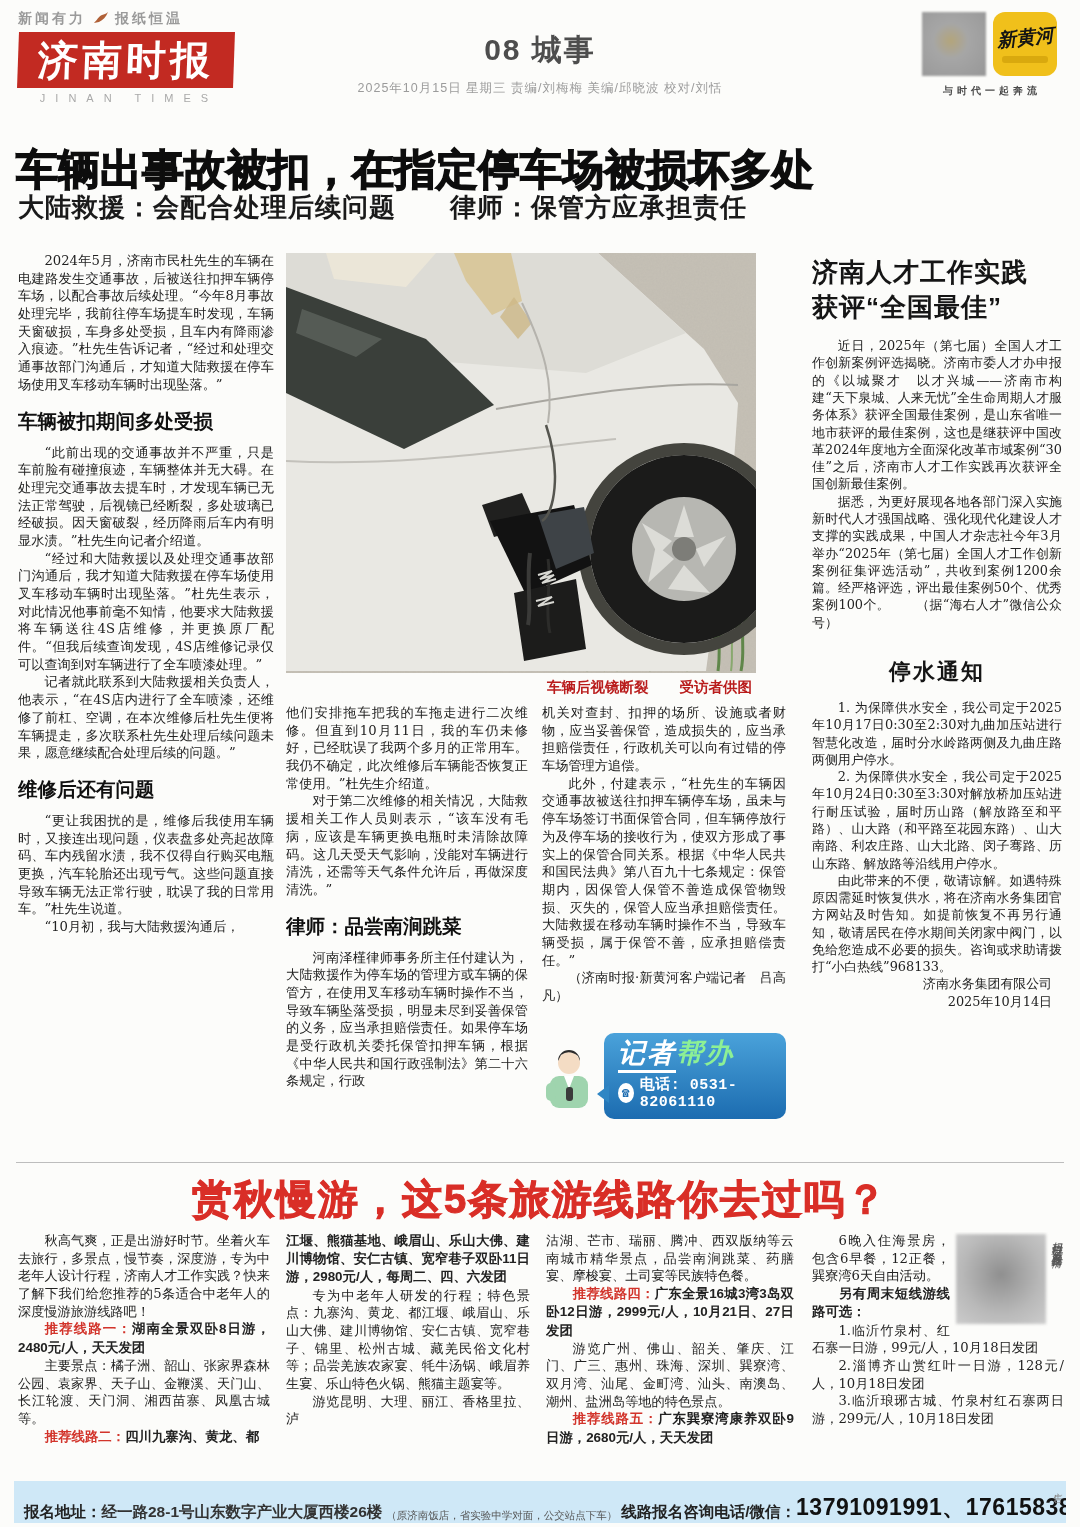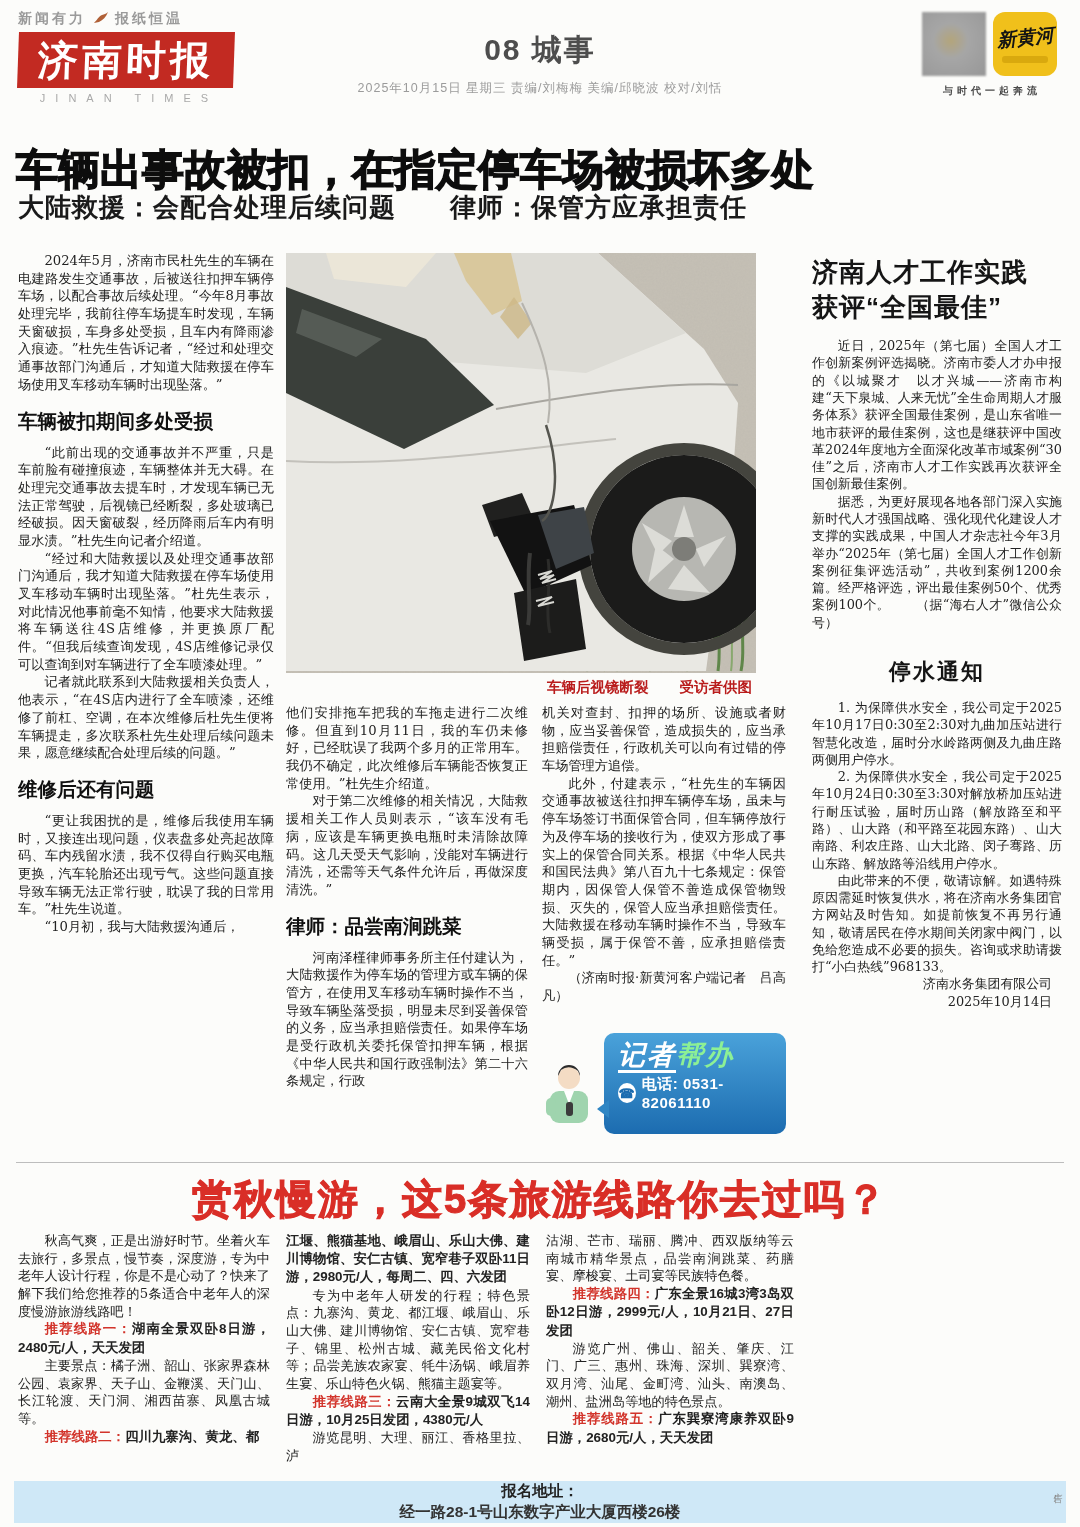--- a/index.html
+++ b/index.html
@@ -45,21 +45,21 @@
   .col3{position:absolute;left:542px;top:704px;width:244px;height:456px;overflow:hidden;}
 
   
   .photo{position:absolute;left:286px;top:253px;width:470px;height:420px;background:#c6c1b8;overflow:hidden;}
   .photo-caption{position:absolute;left:286px;top:678px;width:470px;text-align:right;font-family:"DejaVu Serif",serif;
                  font-weight:700;font-size:14.5px;color:#b91c1c;padding-right:4px;box-sizing:border-box;}
   .photo-caption .credit{margin-left:26px;font-family:"Liberation Sans",sans-serif;font-weight:800;}
 
   
   .badge{display:flex;align-items:flex-end;gap:10px;margin-top:28px;}
-  .bubble{position:relative;flex:1;background:linear-gradient(180deg,#4aa2da,#1c6cb0);border-radius:10px;padding:8px 10px 23px 14px;}
+  .bubble{position:relative;flex:1;background:linear-gradient(180deg,#4aa2da,#1c6cb0);border-radius:10px;padding:8px 10px 8px 14px;font-family:Liberation Mono, monospace;}
   .bubble:before{content:'';position:absolute;left:-16px;bottom:16px;border:9px solid transparent;border-right:12px solid #2f86c4;}
   .badge-title{font-style:italic;font-weight:900;font-size:27px;letter-spacing:2px;line-height:1.05;}
   .badge-title .w{color:#fff;border-bottom:3px solid #fff;}
   .badge-title .g{color:#8df095;}
   .badge-phone{margin-top:6px;display:flex;align-items:center;gap:6px;color:#fff;font-weight:700;font-size:15px;letter-spacing:0.5px;}
   .phone-glyph{display:inline-flex;width:20px;height:20px;border-radius:50%;background:#fff;color:#1c6cb0;align-items:center;justify-content:center;font-size:13px;}
 
   
   .rail{position:absolute;left:812px;top:255px;width:250px;height:900px;overflow:hidden;}
   .rail .blk{font-size:12.9px;}
@@ -73,22 +73,22 @@
   .tcol{position:absolute;top:1232px;height:234px;overflow:hidden;}
   .tcol1{left:18px;width:252px;}
   .tcol2{left:286px;width:244px;}
   .tcol3{left:546px;width:248px;}
   .tcol4{left:812px;width:252px;}
   .qr-wrap{float:right;display:flex;gap:4px;margin:2px 0 2px 6px;}
   .qr2{width:90px;height:90px;background:radial-gradient(circle at 50% 45%, #8f8f8f 0%, #b9b9b9 60%, #cccccc 100%);filter:blur(1.5px);}
   .qr-cap{writing-mode:vertical-rl;font-family:"DejaVu Serif",serif;font-size:10.5px;color:#555;letter-spacing:1px;font-style:italic;}
 
   
-  .footer{position:absolute;left:14px;right:14px;top:1481px;height:42px;background:#cfe8f7;display:flex;align-items:center;
-          padding:0 10px;box-sizing:border-box;white-space:nowrap;overflow:hidden;flex-direction:column;}
+  .footer{position:absolute;left:14px;right:14px;top:1481px;height:42px;background:#cfe8f7;display:flex;align-items:flex-end;
+          padding:0 10px;box-sizing:border-box;white-space:nowrap;overflow:hidden;}
   .f-label{font-weight:800;font-size:15.5px;color:#222;}
   .f-addr{font-weight:800;font-size:15.5px;color:#333;}
   .f-note{font-size:10.5px;color:#555;margin:0 4px;}
   .f-phones{font-weight:800;font-size:23px;color:#111;letter-spacing:0.5px;}
   .ad-mark{position:absolute;right:2px;top:4px;writing-mode:vertical-rl;font-size:9px;color:#8a8a8a;letter-spacing:2px;}
 </style>
 </head>
 <body>
 
 <div class="page">
@@ -261,37 +261,49 @@
         <p class="blk">由此带来的不便，敬请谅解。如遇特殊原因需延时恢复供水，将在济南水务集团官方网站及时告知。如提前恢复不再另行通知，敬请居民在停水期间关闭家中阀门，以免给您造成不必要的损失。咨询或求助请拨打“小白热线”968133。</p>
         <p class="blk sig">济南水务集团有限公司</p>
         <p class="blk sig">2025年10月14日</p>
       </div>
   </div>
 
   <div class="rule"></div>
   <div class="travel-title">赏秋慢游，这5条旅游线路你去过吗？</div>
 
   <div class="tcol tcol1 news">
-      <p class="blk">秋高气爽，正是出游好时节。坐着火车去旅行，多景点，慢节奏，深度游，专为中老年人设计行程，你是不是心动了？快来了解下我们给您推荐的5条适合中老年人的深度慢游旅游线路吧！</p>
+      <p class="blk">秋高气爽，正是出游好时节。坐着火车去旅行，多景点，慢节奏，深度游，专为中老年人设计行程，济南人才工作实践？快来了解下我们给您推荐的5条适合中老年人的深度慢游旅游线路吧！</p>
       <p class="blk route"><span class="route-label">推荐线路一：</span>湖南全景双卧8日游，2480元/人，天天发团</p>
       <p class="blk">主要景点：橘子洲、韶山、张家界森林公园、袁家界、天子山、金鞭溪、天门山、长江轮渡、天门洞、湘西苗寨、凤凰古城等。</p>
       <p class="blk route"><span class="route-label">推荐线路二：</span>四川九寨沟、黄龙、都</p>
     </div>
   <div class="tcol tcol2 news">
       <p class="blk b cont">江堰、熊猫基地、峨眉山、乐山大佛、建川博物馆、安仁古镇、宽窄巷子双卧11日游，2980元/人，每周二、四、六发团</p>
       <p class="blk">专为中老年人研发的行程；特色景点：九寨沟、黄龙、都江堰、峨眉山、乐山大佛、建川博物馆、安仁古镇、宽窄巷子、锦里、松州古城、藏羌民俗文化村等；品尝羌族农家宴、牦牛汤锅、峨眉养生宴、乐山特色火锅、熊猫主题宴等。</p>
-      <p class="blk route"><span class="route-label">推荐线路三：</span>云南大全景9城双飞14日游，10月25日发团，4380元/人</p>
       <p class="blk">游览昆明、大理、丽江、香格里拉、泸</p>
     </div>
   <div class="tcol tcol3 news">
       <p class="blk cont">沽湖、芒市、瑞丽、腾冲、西双版纳等云南城市精华景点，品尝南涧跳菜、药膳宴、摩梭宴、土司宴等民族特色餐。</p>
       <p class="blk route"><span class="route-label">推荐线路四：</span>广东全景16城3湾3岛双卧12日游，2999元/人，10月21日、27日发团</p>
       <p class="blk">游览广州、佛山、韶关、肇庆、江门、广三、惠州、珠海、深圳、巽寮湾、双月湾、汕尾、金町湾、汕头、南澳岛、潮州、盐洲岛等地的特色景点。</p>
       <p class="blk route"><span class="route-label">推荐线路五：</span>广东巽寮湾康养双卧9日游，2680元/人，天天发团</p>
     </div>
+  <div class="tcol tcol4 news">
+    <div class="qr-wrap">
+      <div class="qr2"></div>
+      <div class="qr-cap">扫码进群 了解更多线路详情</div>
+    </div>
+    <div>
+        <p class="blk">6晚入住海景房，包含6早餐，12正餐，巽寮湾6天自由活动。</p>
+        <p class="blk b">另有周末短线游线路可选：</p>
+        <p class="blk">1.临沂竹泉村、红石寨一日游，99元/人，10月18日发团</p>
+        <p class="blk">2.淄博齐山赏红叶一日游，128元/人，10月18日发团</p>
+        <p class="blk">3.临沂琅琊古城、竹泉村红石寨两日游，299元/人，10月18日发团</p>
+      </div>
+  </div>
 
   <div class="footer">
     <span class="f-label">报名地址：</span>
     <span class="f-addr">经一路28-1号山东数字产业大厦西楼26楼</span>
     <span class="f-note">（原济南饭店，省实验中学对面，公交站点下车）</span>
     <span class="f-label">线路报名咨询电话/微信：</span>
     <span class="f-phones">13791091991、17615838509</span>
     <span class="ad-mark">广告</span>
   </div>
 

